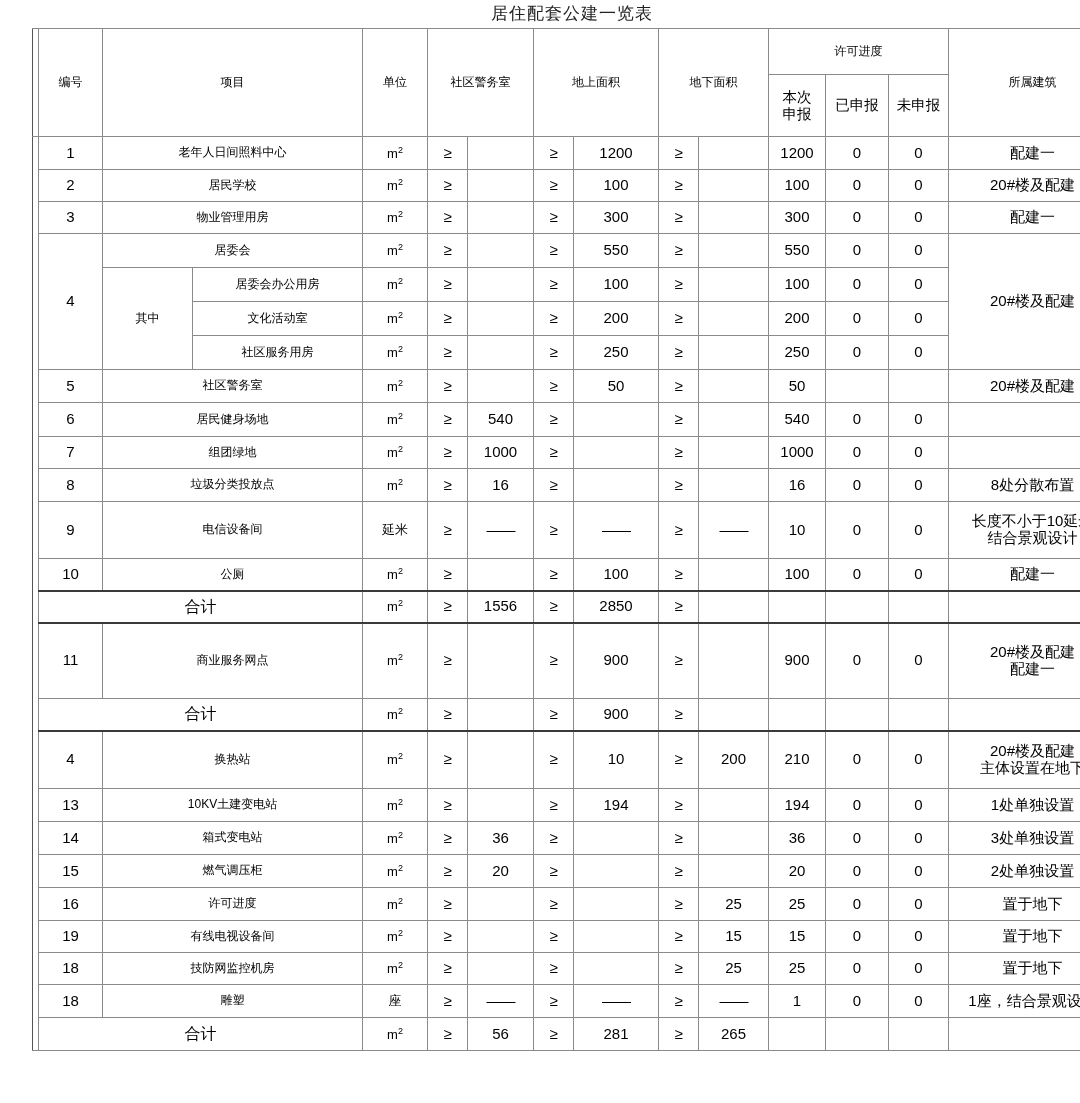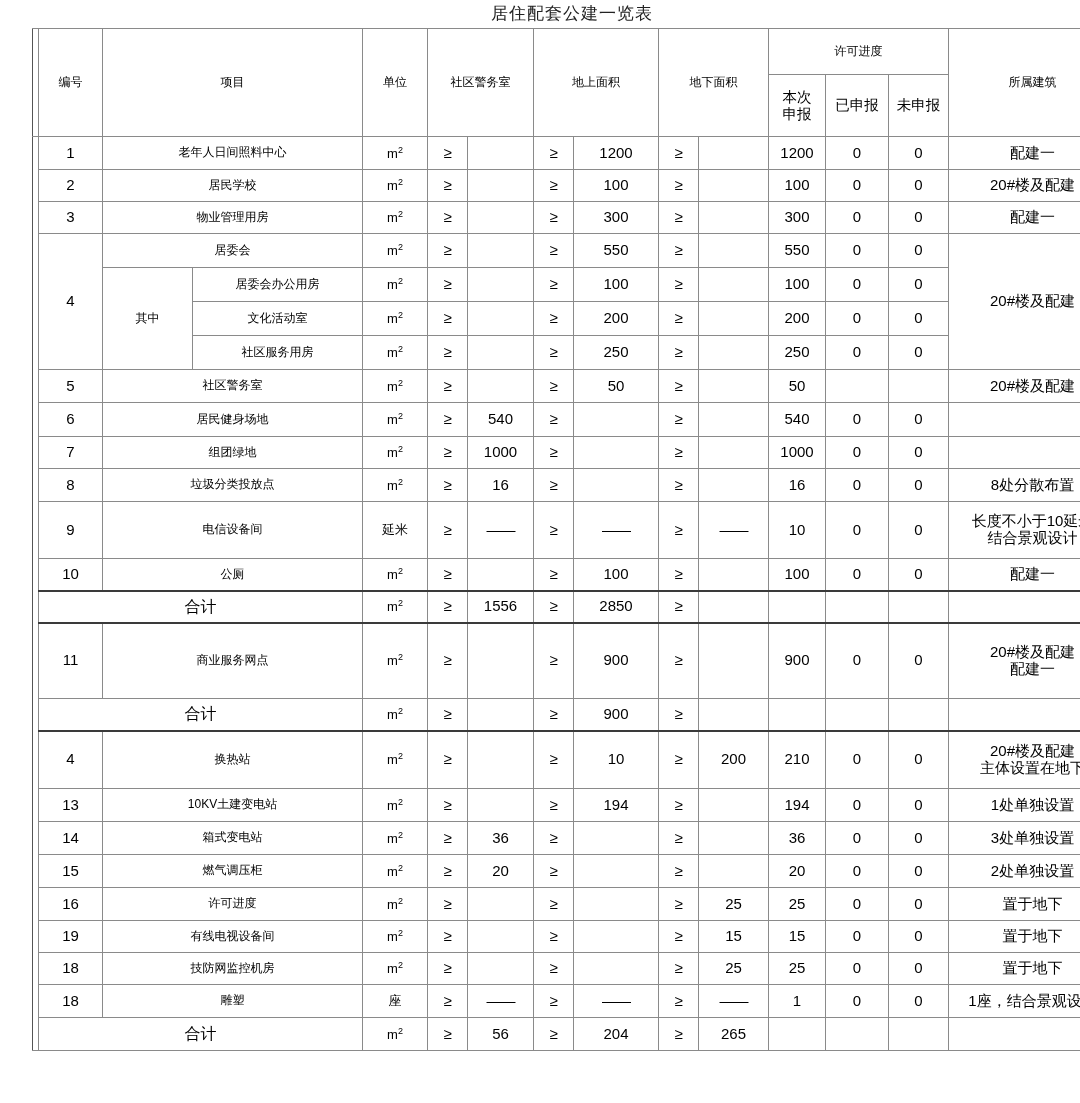--- a/index.html
+++ b/index.html
@@ -511,21 +511,21 @@
           <td class="bldg">
             <span class="l2">1座，结合景观设置</span>
           </td>
         </tr>
         <tr style="height: 33px;">
           <td colspan="3" class="total-label">合计</td>
           <td class="unit">m<sup>2</sup></td>
           <td class="ge">≥</td>
           <td class="num">56</td>
           <td class="ge">≥</td>
-          <td class="num">204</td>
+          <td class="num">281</td>
           <td class="ge">≥</td>
           <td class="num">265</td>
           <td class="num"></td>
           <td class="num"></td>
           <td class="num"></td>
           <td class="bldg">
             <span class="l2"></span>
           </td>
         </tr>
       </tbody>

